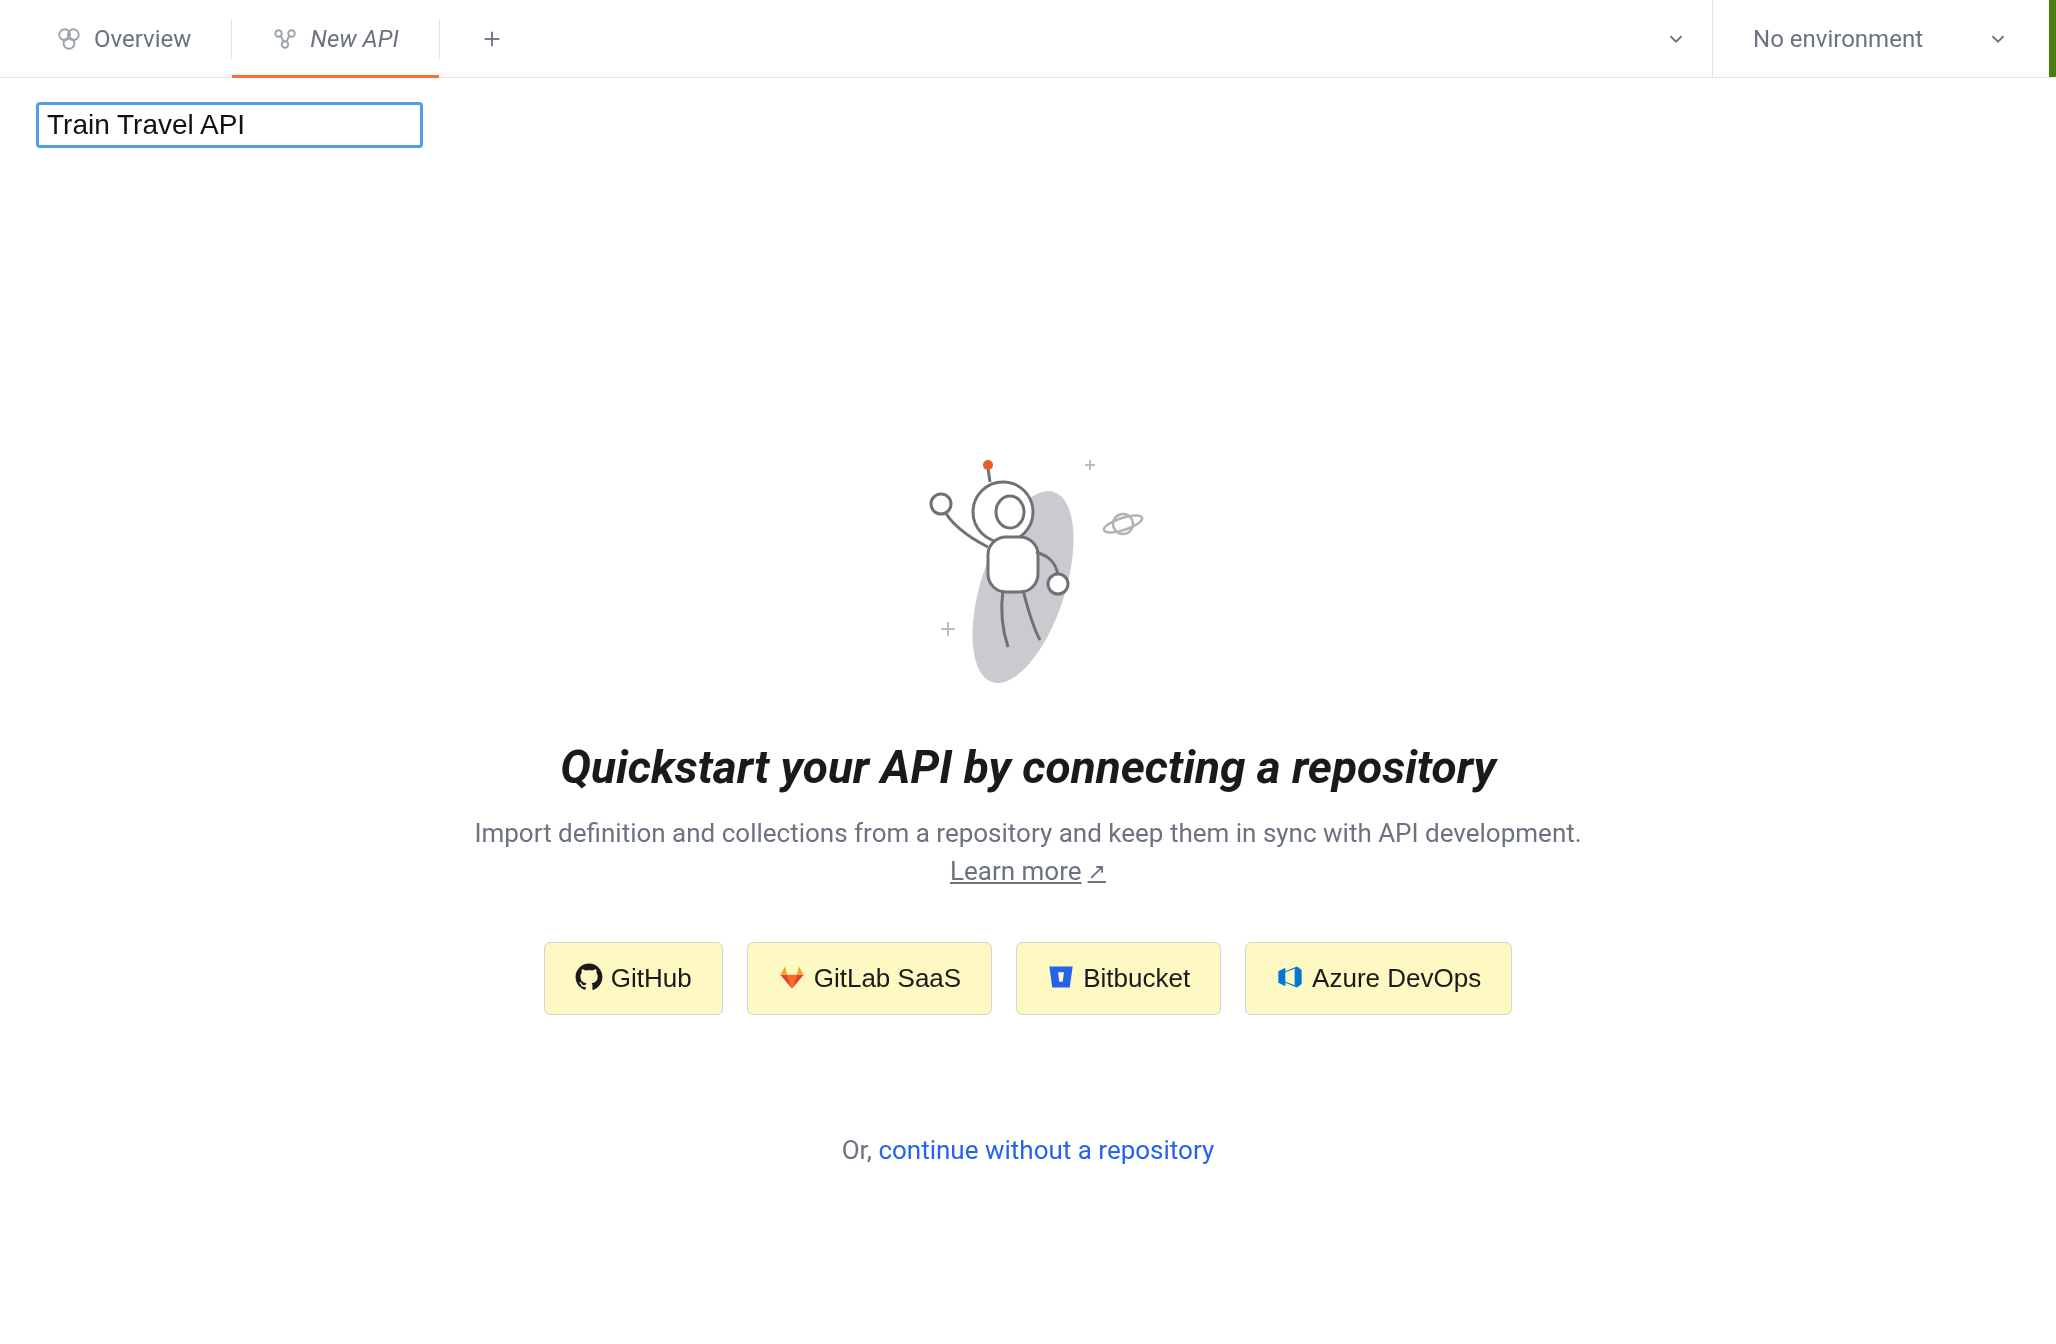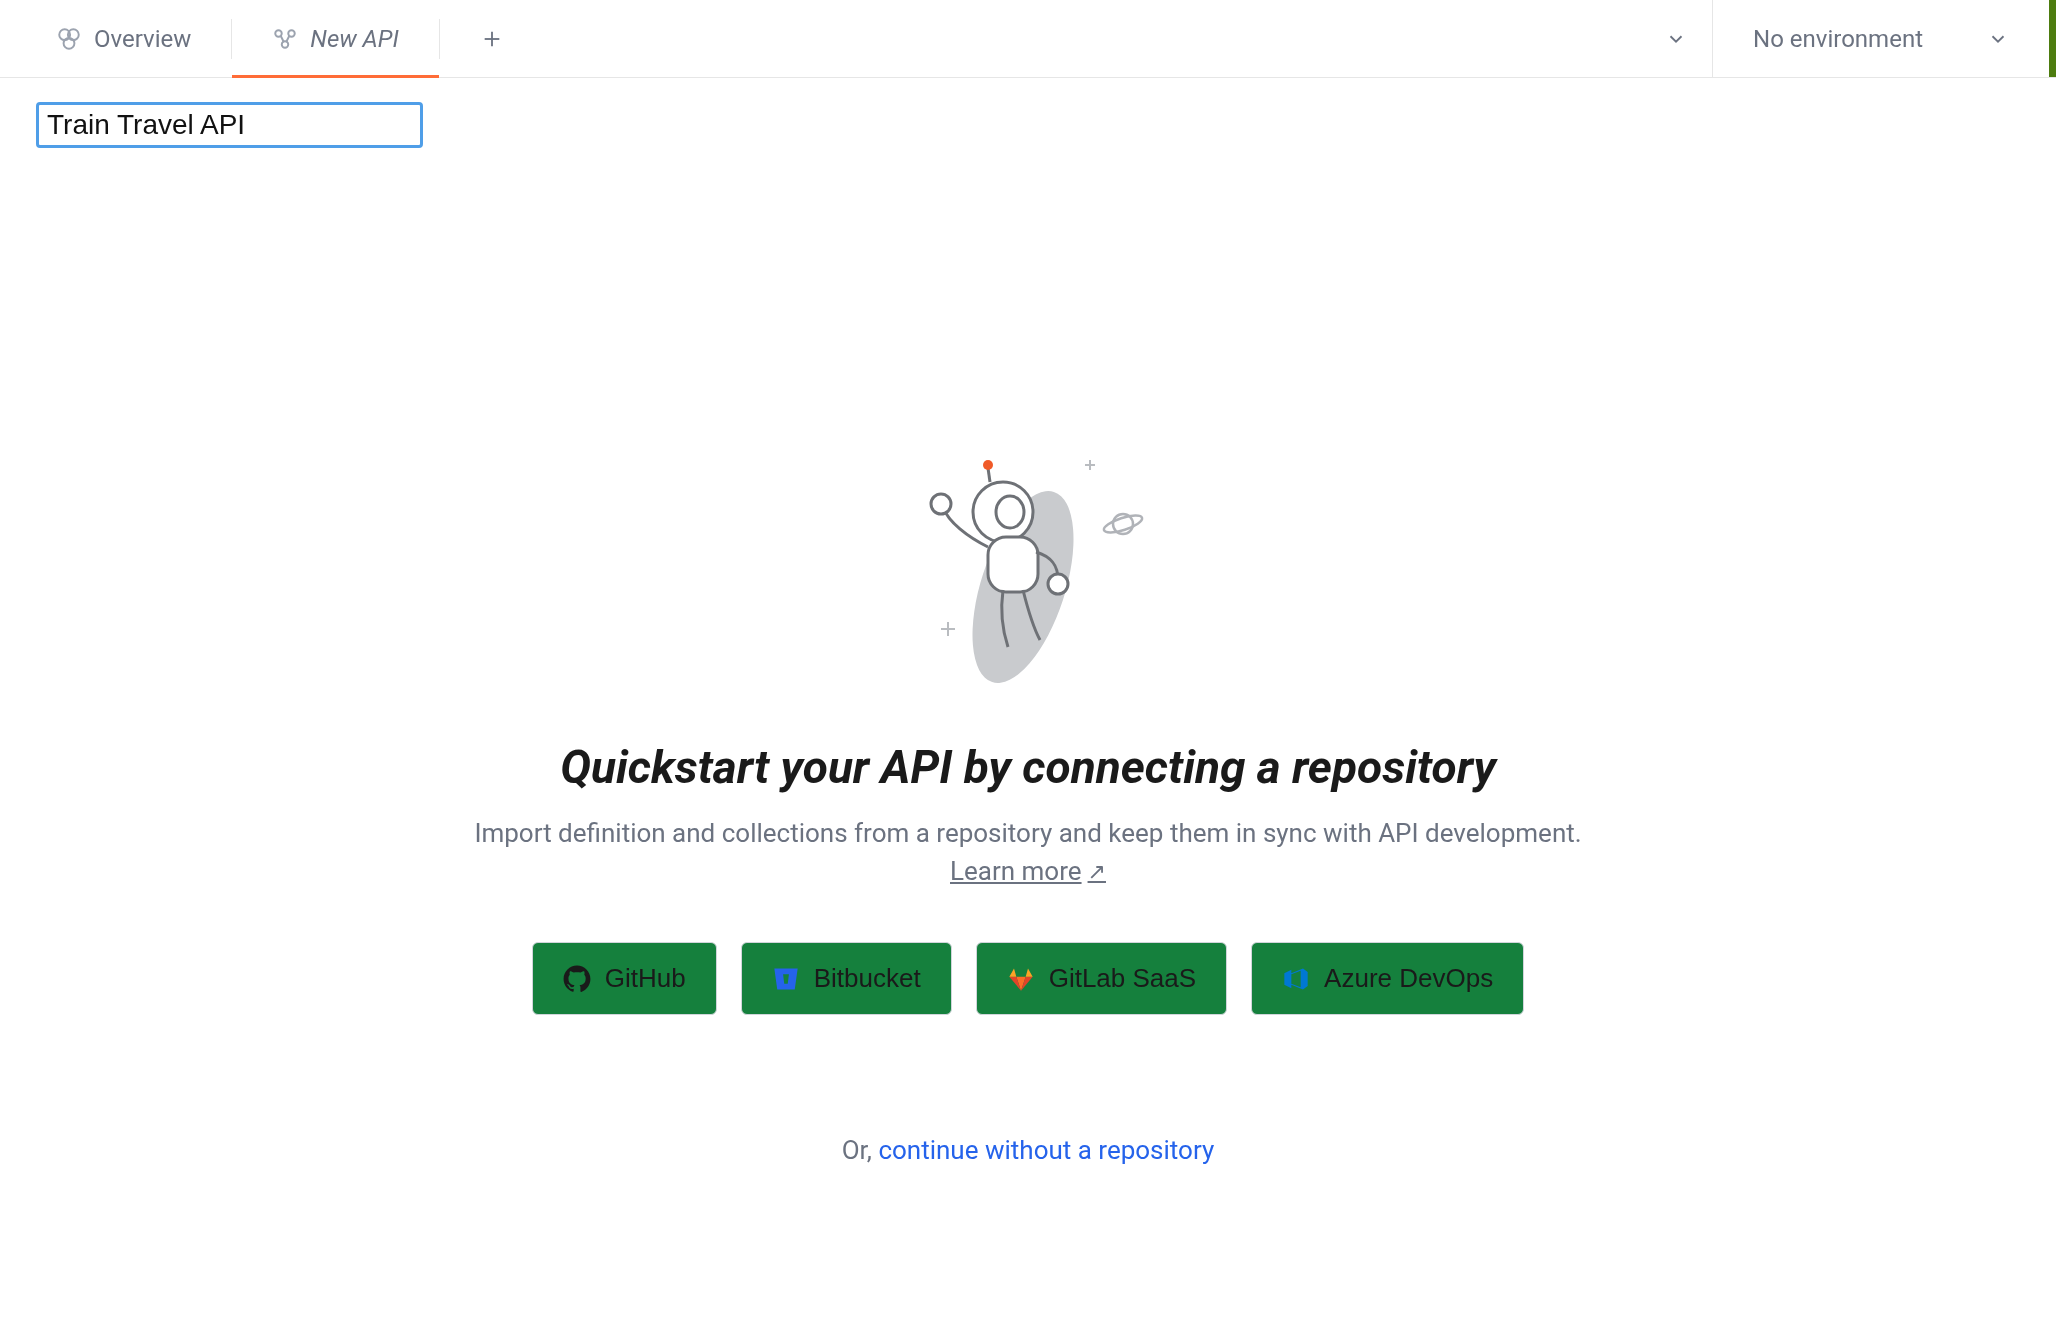--- a/index.html
+++ b/index.html
@@ -141,29 +141,28 @@
       font-size: 22px;
     }
 
     .repo-buttons {
       display: flex;
       gap: 24px;
       margin-bottom: 120px;
     }
     .repo-btn {
       display: flex;
-      align-items: center;
-      gap: 14px;
+      gap: 8px;
       border: 1px solid #d1d5db;
       border-radius: 6px;
       padding: 20px 30px;
       font-size: 26px;
       color: #1a1a1a;
       cursor: pointer;
-      background: #15803d;
+      background: #fef9c3;
     }
 
     .or-line {
       font-size: 26px;
       color: #6b7280;
     }
     .or-line .link {
       color: #2563eb;
       cursor: pointer;
     }
@@ -283,41 +282,41 @@
       <span>
         <svg width="28" height="28" viewBox="0 0 24 24" fill="#1a1a1a">
           <path d="M12 .5C5.65.5.5 5.65.5 12c0 5.08 3.29 9.39 7.86 10.91.58.1.79-.25.79-.56v-2c-3.2.7-3.88-1.37-3.88-1.37-.52-1.33-1.28-1.69-1.28-1.69-1.05-.72.08-.7.08-.7 1.16.08 1.77 1.19 1.77 1.19 1.03 1.77 2.7 1.26 3.36.96.1-.75.4-1.26.73-1.55-2.56-.29-5.25-1.28-5.25-5.69 0-1.26.45-2.29 1.19-3.09-.12-.29-.52-1.47.11-3.06 0 0 .97-.31 3.18 1.18.92-.26 1.91-.38 2.9-.39.98 0 1.97.13 2.9.39 2.2-1.49 3.17-1.18 3.17-1.18.63 1.59.23 2.77.11 3.06.74.8 1.19 1.83 1.19 3.09 0 4.42-2.7 5.39-5.27 5.68.41.36.78 1.07.78 2.16v3.2c0 .31.21.67.8.56C20.21 21.38 23.5 17.08 23.5 12 23.5 5.65 18.35.5 12 .5z"></path>
         </svg>
       </span>
       <span>GitHub</span>
     </button>
 
     <button class="repo-btn">
       <span>
-        <svg width="28" height="28" viewBox="0 0 24 24" fill="#2563eb">
-          <path d="M2 3h20l-2.5 18H4.5L2 3zm7.5 5l1 8h3l1-8h-5z"></path>
-        </svg>
-      </span>
-      <span>Bitbucket</span>
-    </button>
-
-    <button class="repo-btn">
-      <span>
         <svg width="28" height="28" viewBox="0 0 24 24">
           <path fill="#fc6d26" d="M12 22l4-12H8l4 12z"></path>
           <path fill="#e24329" d="M12 22l-4-12H2l10 12z"></path>
           <path fill="#e24329" d="M12 22l4-12h6L12 22z"></path>
           <path fill="#fca326" d="M8 10L6 3 2 10h6zM16 10l2-7 4 7h-6z"></path>
         </svg>
       </span>
       <span>GitLab SaaS</span>
     </button>
 
     <button class="repo-btn">
       <span>
+        <svg width="28" height="28" viewBox="0 0 24 24" fill="#2563eb">
+          <path d="M2 3h20l-2.5 18H4.5L2 3zm7.5 5l1 8h3l1-8h-5z"></path>
+        </svg>
+      </span>
+      <span>Bitbucket</span>
+    </button>
+
+    <button class="repo-btn">
+      <span>
         <svg width="28" height="28" viewBox="0 0 24 24" fill="#0078d4">
           <path d="M2 7l6-3v3l10-4 4 3v12l-4 3-10-4v3l-6-3V7zm6 1v8l8 3V5l-8 3z"></path>
         </svg>
       </span>
       <span>Azure DevOps</span>
     </button>
   </div>
 
   <p class="or-line">
     <span>Or, </span><span class="link">continue without a repository</span>

